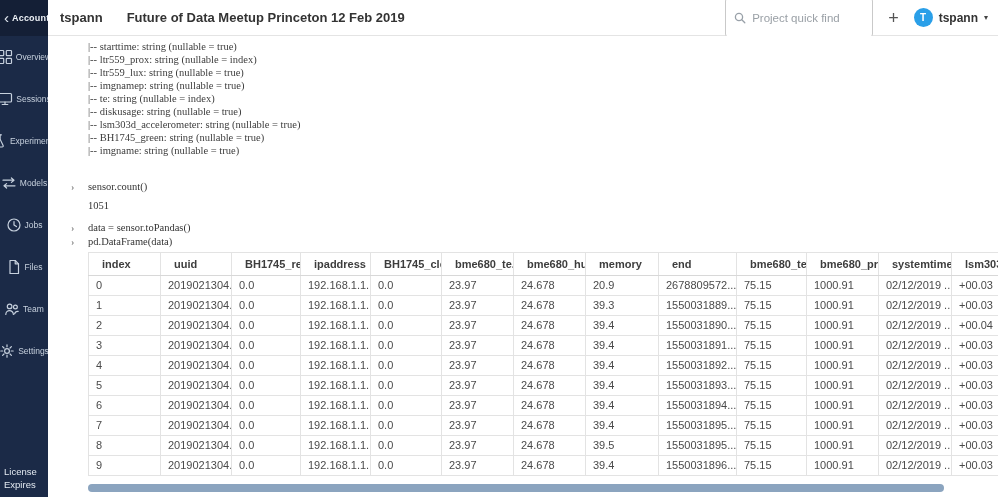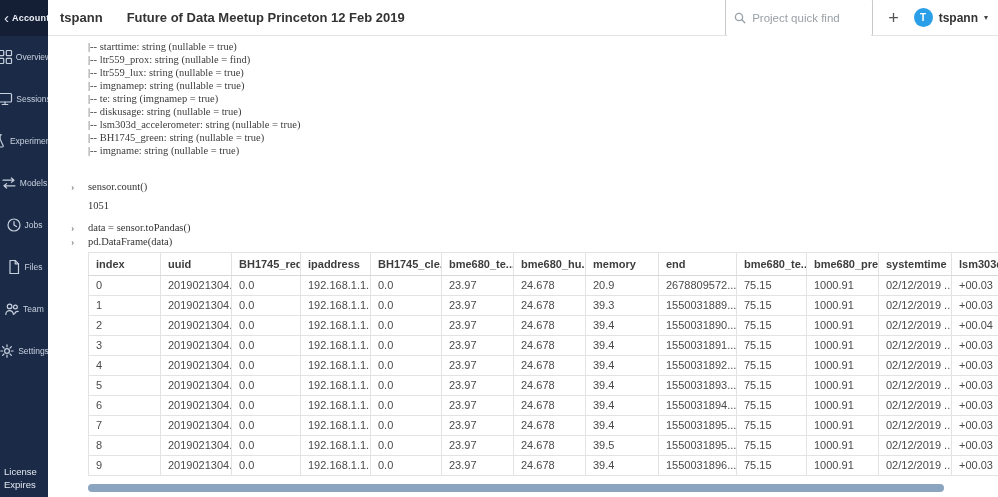--- a/index.html
+++ b/index.html
@@ -46,21 +46,21 @@
   .cmd .prompt{color:#8a8a8a;font-weight:bold;width:11px;display:inline-block;margin-right:6px;font-size:10px}
   .cmd.c0{margin-top:23px}
   .out{font-size:10.5px;line-height:13px;color:#333;margin:6px 0 0 0;padding-left:0}
   .cmd.c1{margin-top:9px}
   .cmd.c2{margin-top:1px}
 
   
   .table-area{margin-top:4px;width:910px;overflow:hidden}
   table{border-collapse:collapse;table-layout:fixed;width:948px;font-size:11px}
   th,td{border:1px solid #e3e3e3;text-align:left;overflow:hidden;white-space:nowrap}
-  th{font-weight:bold;color:#3d3d3d;padding:5px 7px;line-height:12px;border-bottom:1px solid #d8d8d8;background:#fff}
+  th{font-weight:bold;color:#3d3d3d;padding:5px 13px;line-height:12px;border-bottom:1px solid #d8d8d8;background:#fff}
   td{color:#4a4a4a;padding:4px 7px;line-height:11px}
 
   
   .hscroll{position:absolute;left:40px;bottom:5px;width:856px;height:8px;border-radius:4px;background:#8ba4bf;cursor:pointer}
 </style>
 </head>
 <body>
 
 <div class="app">
 
@@ -182,24 +182,24 @@
           <span class="user-name">tspann</span>
           <span class="caret">▾</span>
         </div>
       </div>
     </header>
 
     <main class="content">
 
       <div class="schema mono">
         <div>|-- starttime: string (nullable = true)</div>
-        <div>|-- ltr559_prox: string (nullable = find)</div>
+        <div>|-- ltr559_prox: string (nullable = index)</div>
         <div>|-- ltr559_lux: string (nullable = true)</div>
         <div>|-- imgnamep: string (nullable = true)</div>
-        <div>|-- te: string (imgnamep = true)</div>
+        <div>|-- te: string (nullable = index)</div>
         <div>|-- diskusage: string (nullable = true)</div>
         <div>|-- lsm303d_accelerometer: string (nullable = true)</div>
         <div>|-- BH1745_green: string (nullable = true)</div>
         <div>|-- imgname: string (nullable = true)</div>
       </div>
 
       <div class="cmd mono c0">
         <span class="prompt">›</span>
         <span>sensor.count()</span>
       </div>

